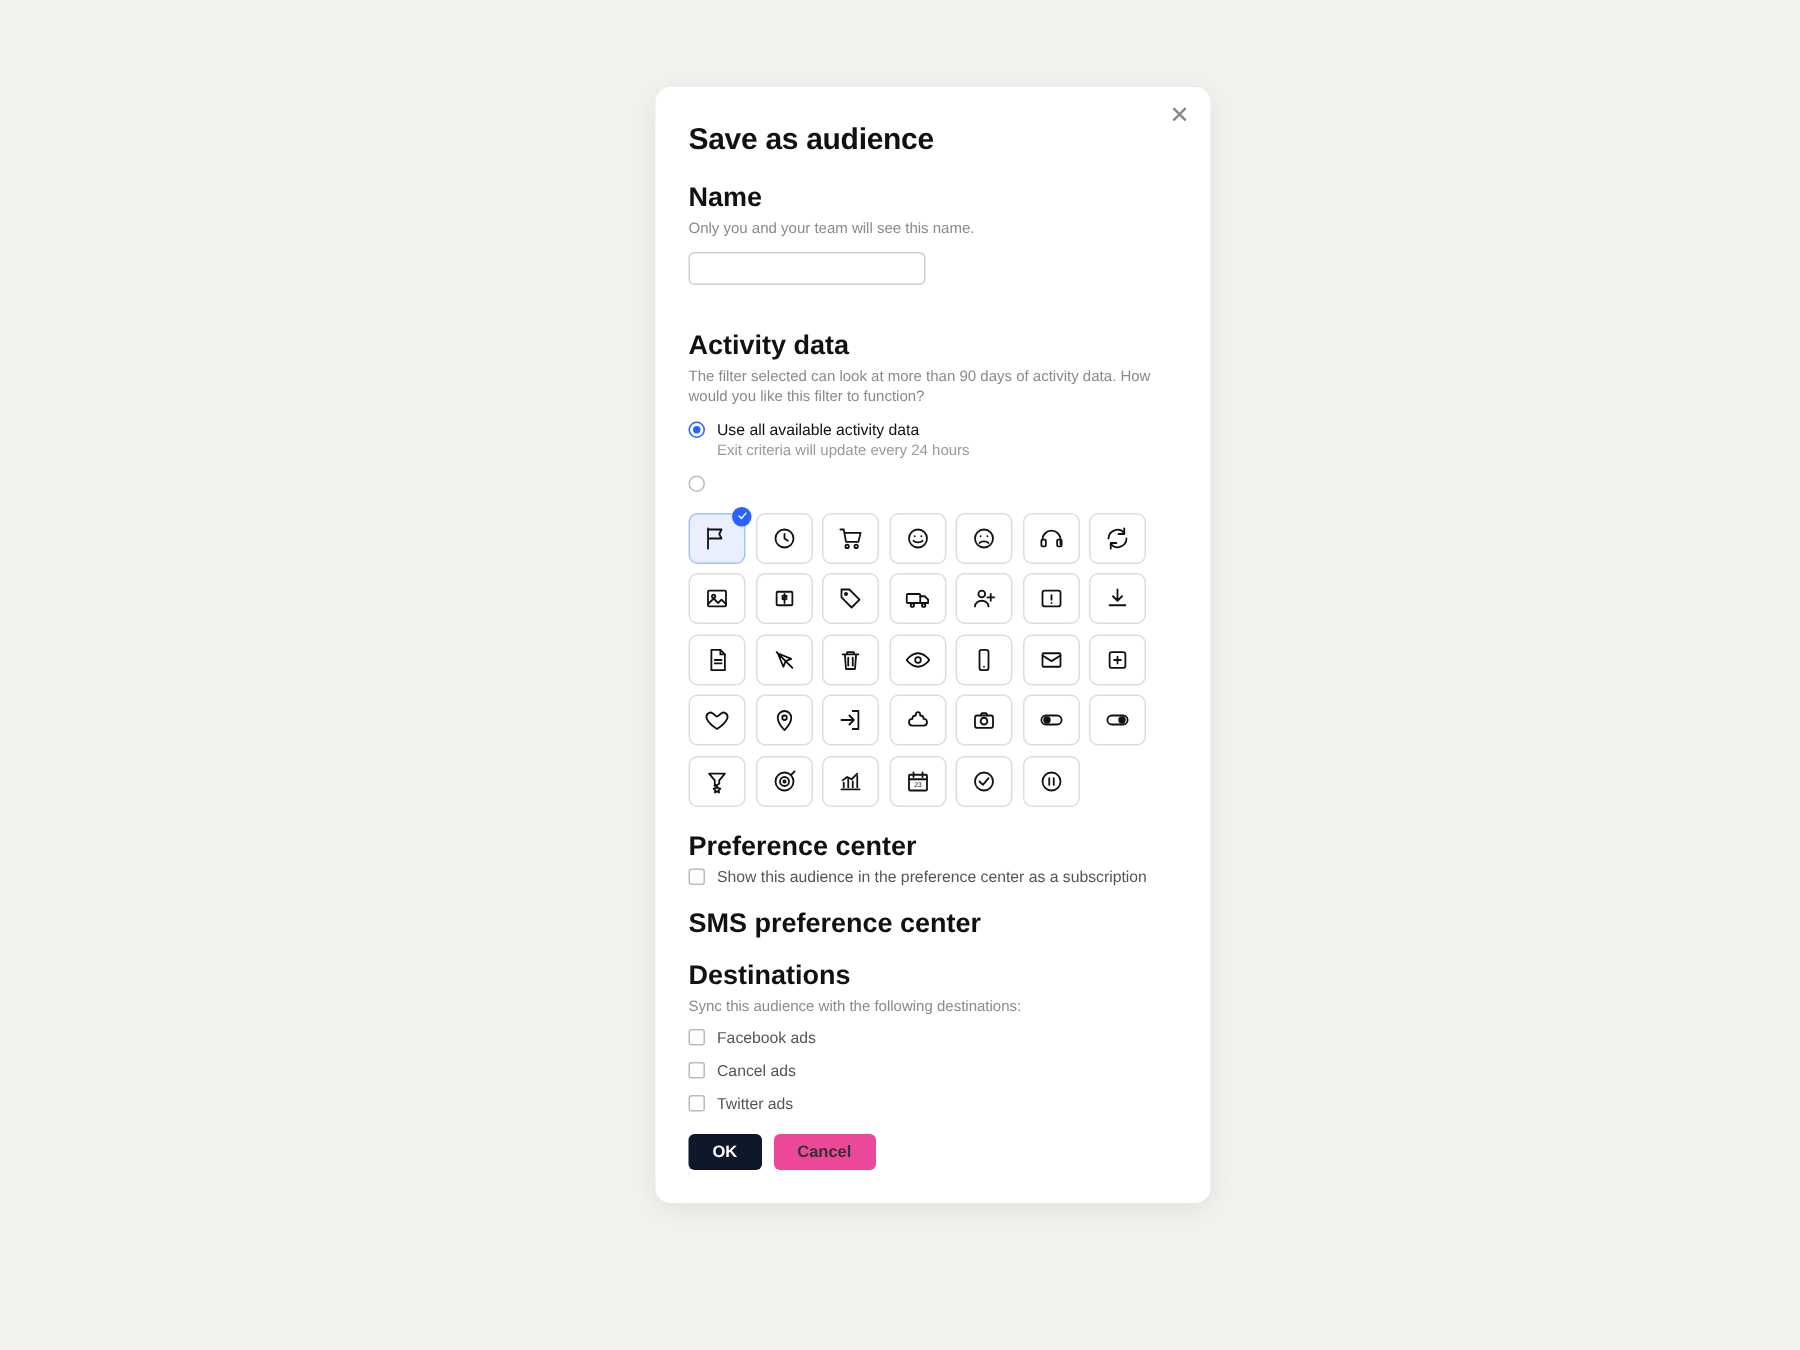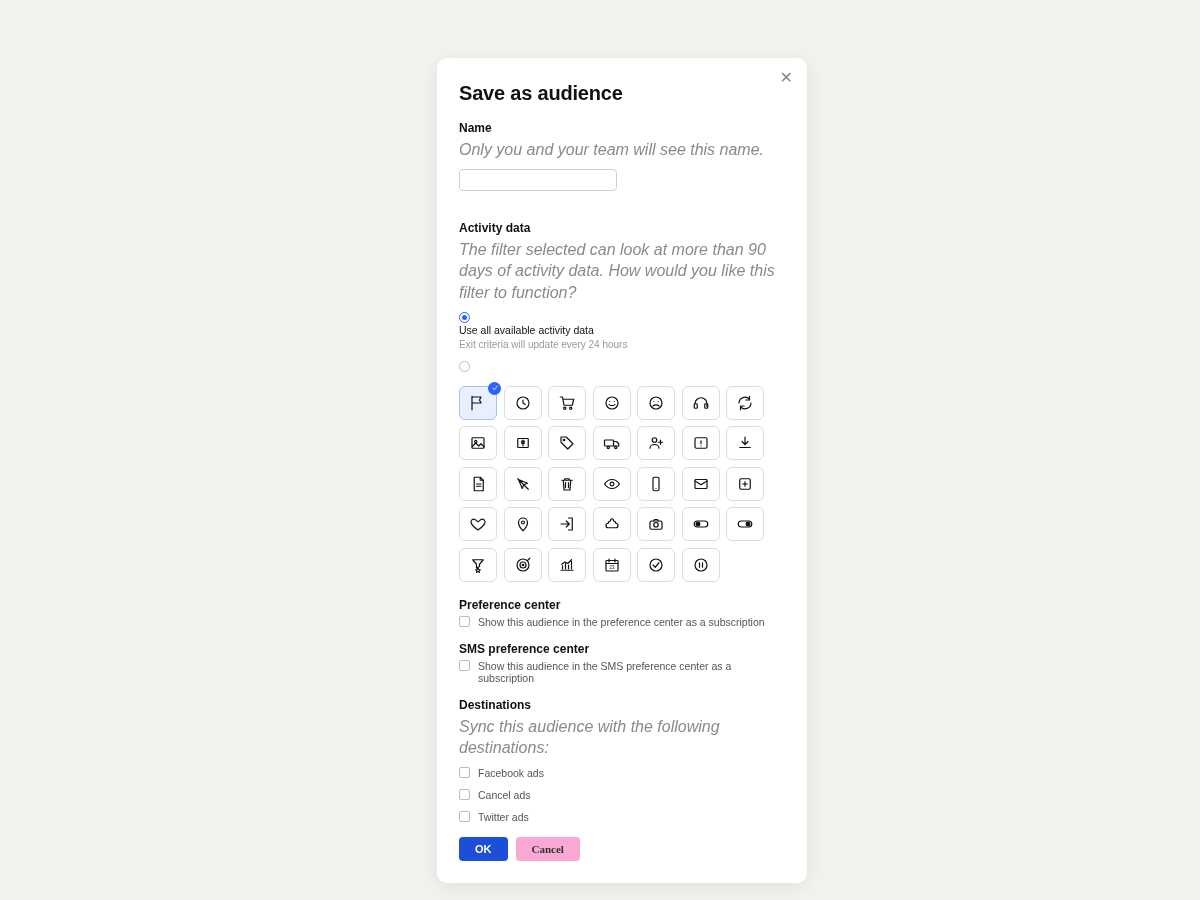--- a/index.html
+++ b/index.html
@@ -1,41 +1,41 @@
 <!DOCTYPE html>
 <html><head>
 <meta charset="utf-8">
 <style>
   html,body{margin:0;padding:0;width:1200px;height:900px;background:#f4f2ef;font-family:-apple-system,BlinkMacSystemFont,"Segoe UI",Helvetica,Arial,sans-serif;color:#111;}
   .modal{position:absolute;left:437px;top:58px;width:326px;background:#fff;border-radius:10px;box-shadow:0 4px 20px rgba(0,0,0,.08);padding:20px 22px 22px 22px;}
   .close{position:absolute;top:12px;right:14px;font-size:16px;color:#888;cursor:pointer;line-height:1;}
   h1{font-size:20px;font-weight:800;margin:4px 0 16px 0;letter-spacing:-0.01em;}
-  .section-title{font-size:12px;font-weight:700;margin:0 0 4px 0;}
-  .helper{font-size:16px;color:#8a8a8a;line-height:1.35;margin:0 0 8px 0;font-style:italic;}
+  .section-title{font-size:18px;font-weight:700;margin:0 0 4px 0;}
+  .helper{font-size:10px;color:#8a8a8a;line-height:1.35;margin:0 0 8px 0;}
   .text-input{width:158px;height:22px;border:1px solid #cfcfcf;border-radius:4px;padding:0 6px;font-size:11px;outline:none;box-sizing:border-box;margin-bottom:16px;}
-  .radio-row{display:flex;align-items:flex-start;margin-bottom:10px;flex-direction:column;}
+  .radio-row{display:flex;align-items:flex-start;margin-bottom:10px;}
   .radio{appearance:none;width:11px;height:11px;border:1.5px solid #2a62ff;border-radius:50%;margin:1px 8px 0 0;position:relative;flex-shrink:0;}
   .radio:checked::after{content:"";position:absolute;inset:2px;border-radius:50%;background:#2a62ff;}
   .radio.unsel{border-color:#bbb;}
   .radio-label{font-size:10.5px;line-height:1.35;}
   .radio-sub{font-size:10px;color:#9a9a9a;margin-top:1px;}
   .icon-grid{display:grid;grid-template-columns:repeat(7,38px);gap:6.5px;margin-top:8px;margin-bottom:16px;}
   .icon-cell{width:38px;height:34px;border:1px solid #ddd;border-radius:6px;display:flex;align-items:center;justify-content:center;background:#fff;cursor:pointer;position:relative;box-sizing:border-box;}
   .icon-cell.selected{background:#e9efff;border-color:#a8bfff;}
   .icon-cell svg{width:18px;height:18px;stroke:#111;stroke-width:1.6;fill:none;stroke-linecap:round;stroke-linejoin:round;}
   .badge{position:absolute;top:-5px;right:-5px;width:13px;height:13px;border-radius:50%;background:#2a62ff;display:flex;align-items:center;justify-content:center;}
   .badge svg{width:8px;height:8px;stroke:#fff;stroke-width:2.5;fill:none;}
   .check-row{display:flex;margin-bottom:10px;}
   .checkbox{appearance:none;width:11px;height:11px;border:1px solid #bbb;border-radius:2px;margin:0 8px 0 0;flex-shrink:0;}
   .check-label{font-size:10.5px;color:#555;}
   .section{margin-bottom:14px;}
   .actions{display:flex;gap:8px;margin-top:10px;}
   .btn{border:none;border-radius:4px;font-size:11px;font-weight:600;padding:6px 16px;cursor:pointer;}
-  .btn-primary{background:#1d4ed8;color:#fff;}
-  .btn-secondary{background:#f9a8d4;color:#333;font-family:Liberation Serif, serif;}
+  .btn-primary{background:#0f172a;color:#fff;}
+  .btn-secondary{background:#ec4899;color:#333;}
 </style>
 </head>
 <body>
 
 <div class="modal">
   <div class="close">✕</div>
   <h1>Save as audience</h1>
 
   <div class="section">
     <div class="section-title">Name</div>
@@ -279,24 +279,20 @@
   <div class="section">
     <div class="section-title">Preference center</div>
     <div class="check-row">
       <input type="checkbox" class="checkbox" style="">
       <span class="check-label">Show this audience in the preference center as a subscription</span>
     </div>
   </div>
 
   <div class="section">
     <div class="section-title">SMS preference center</div>
-    <div class="check-row">
-      <input type="checkbox" class="checkbox" style="">
-      <span class="check-label">Show this audience in the SMS preference center as a subscription</span>
-    </div>
   </div>
 
   <div class="section">
     <div class="section-title">Destinations</div>
     <div class="helper">Sync this audience with the following destinations:</div>
     <div id="dest-list">
         <div class="check-row">
           <input type="checkbox" class="checkbox" style="">
           <span class="check-label">Facebook ads</span>
         </div>

